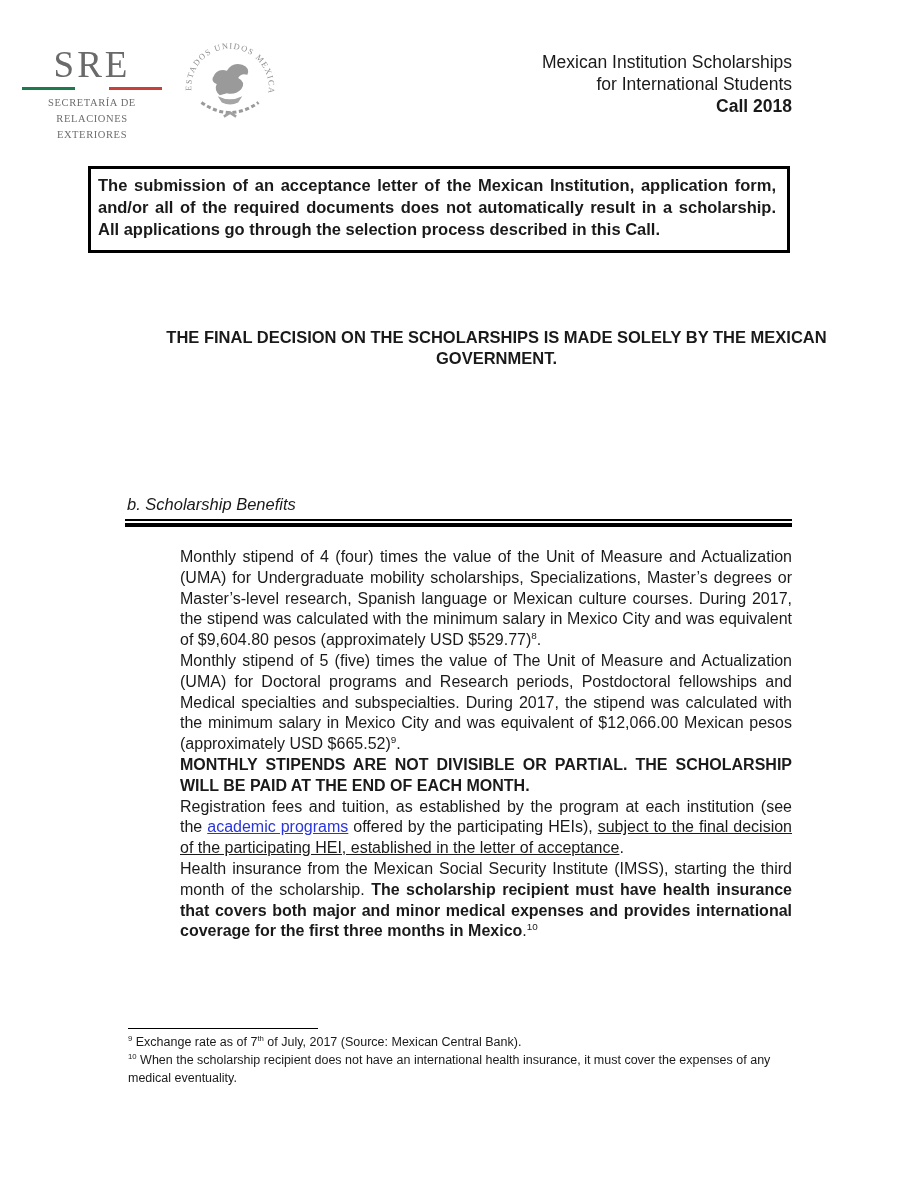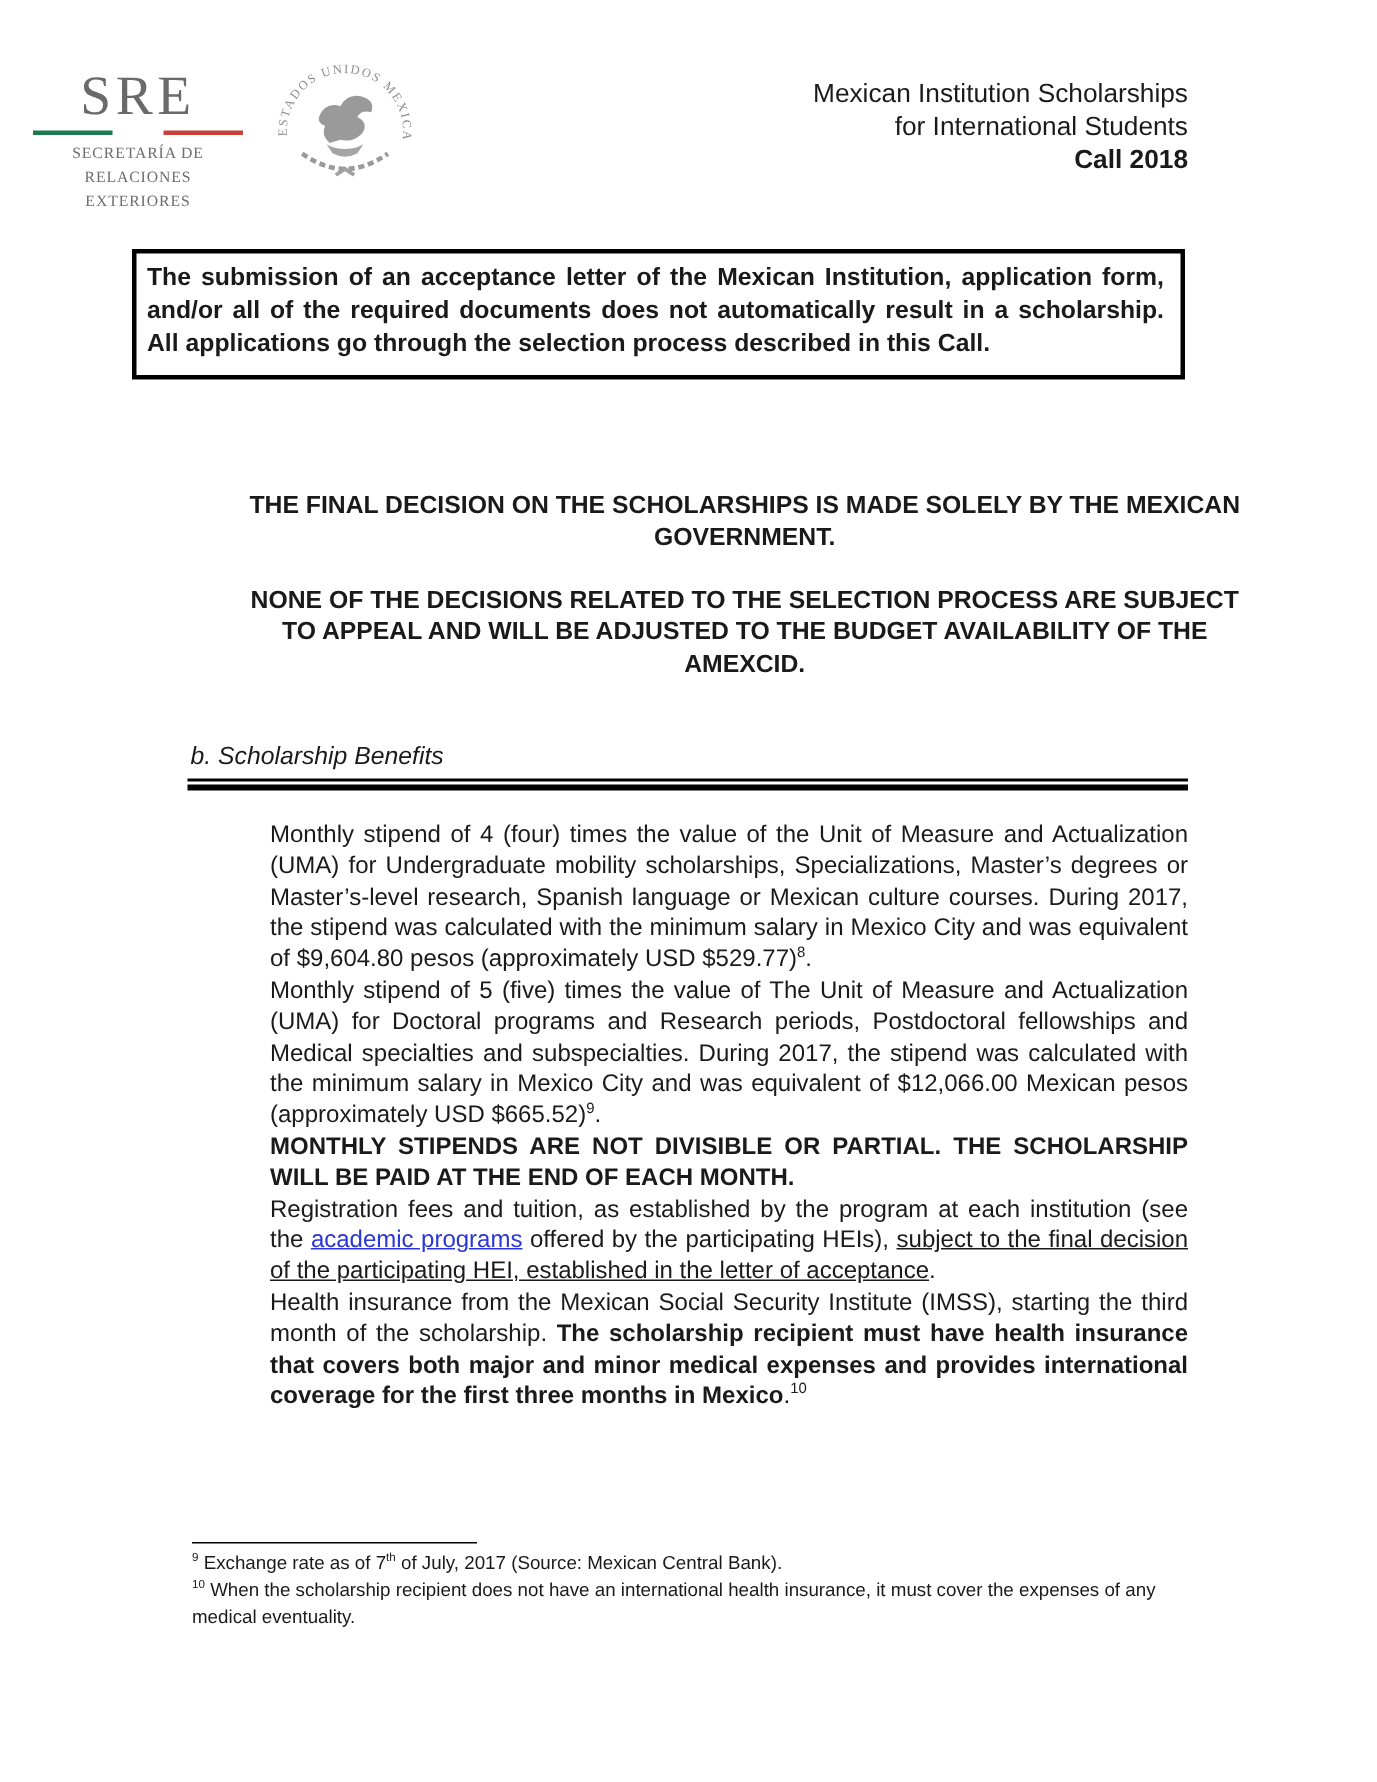--- a/index.html
+++ b/index.html
@@ -129,21 +129,20 @@
       <div>for International Students</div>
       <div class="call">Call 2018</div>
     </div>
   </div>
 
   <div class="notice-box">
     <span>The submission of an acceptance letter of the Mexican Institution, application form, and/or all of the required documents does not automatically result in a scholarship. All applications go through the selection process described in this Call.</span>
   </div>
 
   <div class="heading-1">THE FINAL DECISION ON THE SCHOLARSHIPS IS MADE SOLELY BY THE MEXICAN GOVERNMENT.</div>
-  <div class="heading-2">NONE OF THE DECISIONS RELATED TO THE SELECTION PROCESS ARE SUBJECT TO APPEAL AND WILL BE ADJUSTED TO THE BUDGET AVAILABILITY OF THE AMEXCID.</div>
 
   <div class="section-head">
     <div class="section-label">b. Scholarship Benefits</div>
     <div class="section-rule-thin"></div>
     <div class="section-rule-thick"></div>
   </div>
 
   <div class="body-block">
 
     <p><span>Monthly stipend of 4 (four) times the value of the Unit of Measure and Actualization (UMA) for Undergraduate mobility scholarships, Specializations, Master’s degrees or Master’s-level research, Spanish language or Mexican culture courses. During 2017, the stipend was calculated with the minimum salary in Mexico City and was equivalent of $9,604.80 pesos (approximately USD $529.77)</span><sup>8</sup><span>.</span></p>

